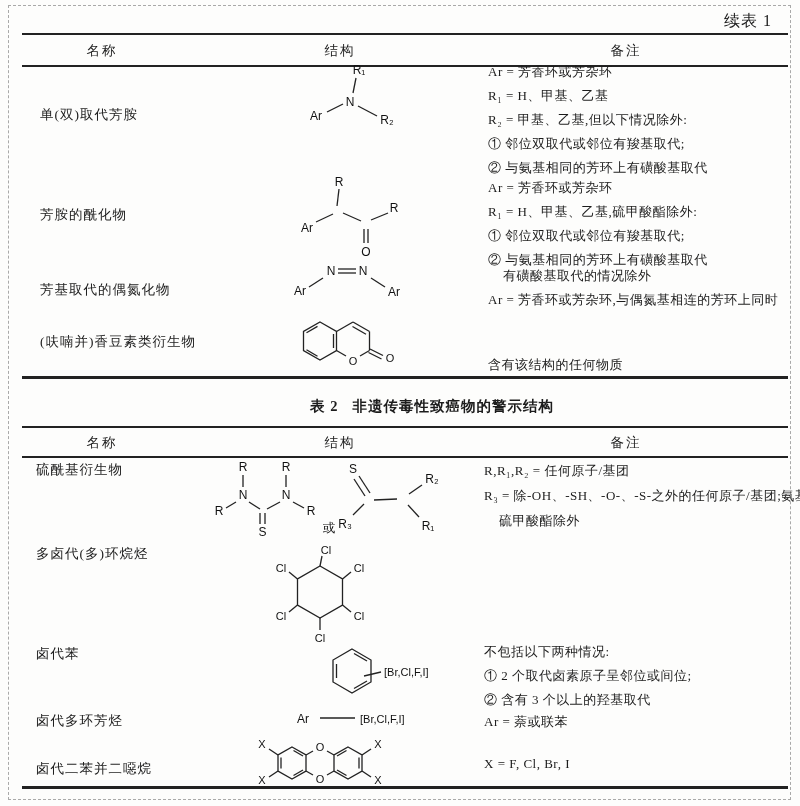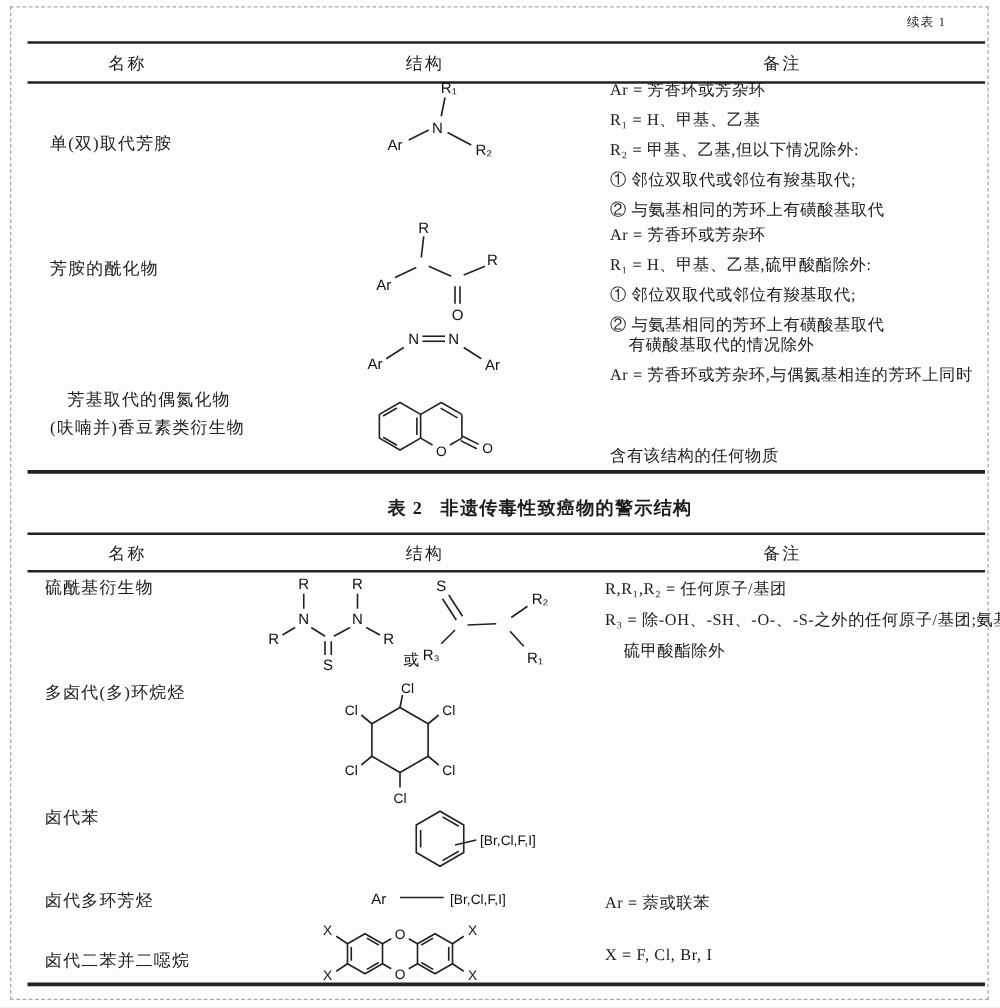--- a/index.html
+++ b/index.html
@@ -7,21 +7,21 @@
         font-family:"Liberation Serif","DejaVu Serif",serif;color:#1c1c1c;margin:0 auto;}
   .scan-border{position:absolute;left:8px;top:5px;right:9px;bottom:6px;
         border:1px dashed #a9a9a9;pointer-events:none;}
   .rule{position:absolute;left:22px;width:766px;background:#222;}
   .col-header{position:absolute;transform:translateX(-50%);font-size:13.5px;letter-spacing:2px;}
   .row-name{position:absolute;font-size:13.5px;letter-spacing:1px;white-space:nowrap;}
   .remarks{position:absolute;font-size:13px;letter-spacing:0.5px;white-space:nowrap;}
   .remarks .ln{line-height:24px;}
   .remarks.lh25 .ln{line-height:25px;}
   .remarks .indent{padding-left:15px;}
-  .continued{position:absolute;top:11px;right:43px;font-size:10px;letter-spacing:1px;}
+  .continued{position:absolute;top:11px;right:28px;font-size:16px;letter-spacing:1px;}
   .t2-title{position:absolute;top:397px;left:0;width:100%;text-align:center;
         font-size:14.5px;font-weight:bold;letter-spacing:1px;margin-left:32px;}
   .t2-title .sp{display:inline-block;width:14px;}
   svg{position:absolute;overflow:visible;}
   svg line, svg path, svg polygon{stroke:#222;stroke-width:1.3;fill:none;}
   svg text{font-family:"Liberation Sans","DejaVu Sans",sans-serif;font-size:12px;fill:#111;
         text-anchor:middle;stroke:none;}
   svg text.sm{font-size:11px;}
   svg text.cjk{font-family:"Liberation Serif","DejaVu Serif",serif;font-size:12.5px;}
   svg text.start{text-anchor:start;}
@@ -71,21 +71,21 @@
     <text x="73" y="84">O</text>
     <text x="101" y="40">R</text>
   </svg>
   <div class="remarks" style="left:488px;top:176px;">
     <div class="ln">Ar = 芳香环或芳杂环</div>
     <div class="ln">R₁ = H、甲基、乙基,硫甲酸酯除外:</div>
     <div class="ln">① 邻位双取代或邻位有羧基取代;</div>
     <div class="ln">② 与氨基相同的芳环上有磺酸基取代</div>
   </div>
 
-  <div class="row-name" style="left:54px;top:281px;margin-top:30px;">芳基取代的偶氮化物</div>
+  <div class="row-name" style="left:40px;top:281px;">芳基取代的偶氮化物</div>
   <svg style="left:285px;top:258px;" width="125" height="42" viewBox="0 0 125 42">
     <line x1="24" y1="29" x2="38" y2="20"></line>
     <line x1="53" y1="11" x2="71" y2="11"></line>
     <line x1="53" y1="15" x2="71" y2="15"></line>
     <line x1="86" y1="20" x2="100" y2="29"></line>
     <text x="15" y="37">Ar</text>
     <text x="46" y="17">N</text>
     <text x="78" y="17">N</text>
     <text x="109" y="38">Ar</text>
   </svg>
@@ -184,20 +184,25 @@
 
   <div class="row-name" style="left:36px;top:645px;">卤代苯</div>
   <svg style="left:318px;top:640px;" width="165" height="62" viewBox="0 0 165 62">
     <polygon points="34,9 53,20 53,42 34,53 15,42 15,20"></polygon>
     <line x1="36" y1="13.5" x2="49" y2="21"></line>
     <line x1="49" y1="41" x2="36" y2="48.5"></line>
     <line x1="18.5" y1="24" x2="18.5" y2="38"></line>
     <line x1="46" y1="36" x2="63" y2="32"></line>
     <text x="66" y="36" class="sm start">[Br,Cl,F,I]</text>
   </svg>
+  <div class="remarks" style="left:484px;top:640px;">
+    <div class="ln">不包括以下两种情况:</div>
+    <div class="ln">① 2 个取代卤素原子呈邻位或间位;</div>
+    <div class="ln">② 含有 3 个以上的羟基取代</div>
+  </div>
 
   <div class="row-name" style="left:36px;top:712px;">卤代多环芳烃</div>
   <svg style="left:295px;top:707px;" width="170" height="22" viewBox="0 0 170 22">
     <line x1="25" y1="11" x2="60" y2="11"></line>
     <text x="2" y="16" class="start">Ar</text>
     <text x="65" y="16" class="sm start">[Br,Cl,F,I]</text>
   </svg>
   <div class="remarks" style="left:484px;top:710px;">
     <div class="ln">Ar = 萘或联苯</div>
   </div>

